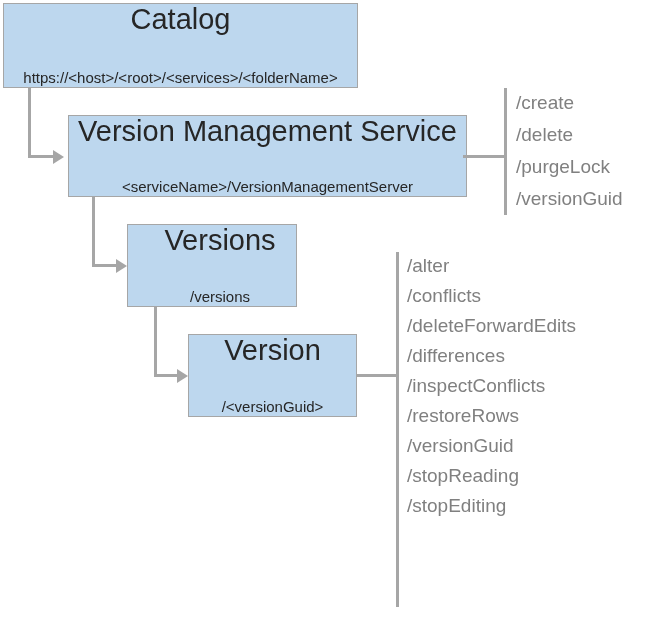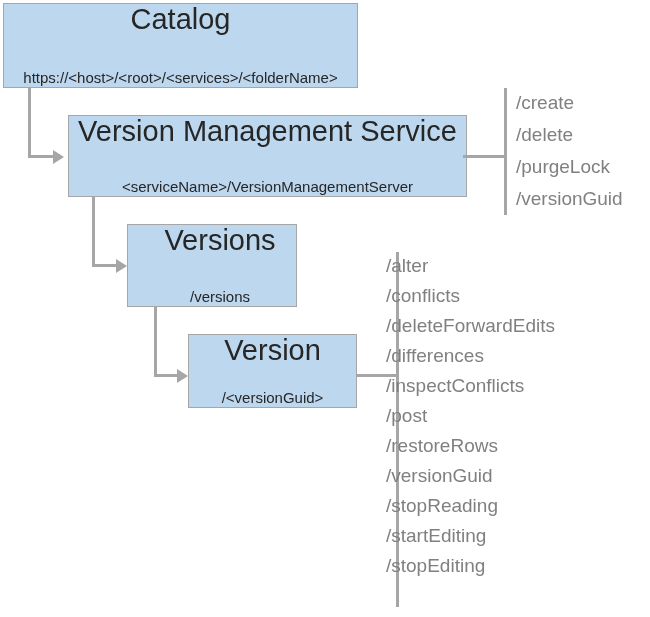--- a/index.html
+++ b/index.html
@@ -35,21 +35,21 @@
   }
   .node .subtitle {
     font-size: 15px;
     line-height: 1.2;
     color: var(--title-text);
     white-space: nowrap;
   }
   #catalog-box  { left: 3px;   top: 3px;   width: 355px; height: 85px; }
   #vms-box      { left: 68px;  top: 115px; width: 399px; height: 82px; }
   #versions-box { left: 127px; top: 224px; width: 170px; height: 83px; padding-left: 16px; }
-  #version-box  { left: 188px; top: 334px; width: 169px; height: 74px; }
+  #version-box  { left: 188px; top: 334px; width: 169px; height: 83px; }
 
   .line {
     position: absolute;
     background: var(--connector);
   }
   
   #c1-v { left: 28px;  top: 88px;  width: 3px;  height: 69px; }
   #c1-h { left: 28px;  top: 155px; width: 25px; height: 3px;  }
   
   #c2-v { left: 92px;  top: 197px; width: 3px;  height: 69px; }
@@ -79,21 +79,21 @@
   .ops-list {
     position: absolute;
     display: flex;
     flex-direction: column;
     color: var(--ops-text);
     font-size: 19px;
     white-space: nowrap;
   }
   #vms-ops     { left: 516px; top: 87px; }
   #vms-ops .op     { line-height: 32px; }
-  #version-ops { left: 386px; top: 251px; }
+  #version-ops { left: 407px; top: 251px; }
   #version-ops .op { line-height: 30px; }
 </style>
 </head>
 <body>
 
 <div id="canvas">
 
   <div class="node" id="catalog-box">
     <div class="title">Catalog</div>
     <div class="subtitle">https://&lt;host&gt;/&lt;root&gt;/&lt;services&gt;/&lt;folderName&gt;</div>
@@ -138,21 +138,19 @@
     <div class="op">/purgeLock</div>
     <div class="op">/versionGuid</div>
   </div>
 
   <div class="ops-list" id="version-ops">
     <div class="op">/alter</div>
     <div class="op">/conflicts</div>
     <div class="op">/deleteForwardEdits</div>
     <div class="op">/differences</div>
     <div class="op">/inspectConflicts</div>
-    <div class="op">/post</div>
     <div class="op">/restoreRows</div>
     <div class="op">/versionGuid</div>
     <div class="op">/stopReading</div>
-    <div class="op">/startEditing</div>
     <div class="op">/stopEditing</div>
   </div>
 
 </div>
 
 </body></html>

